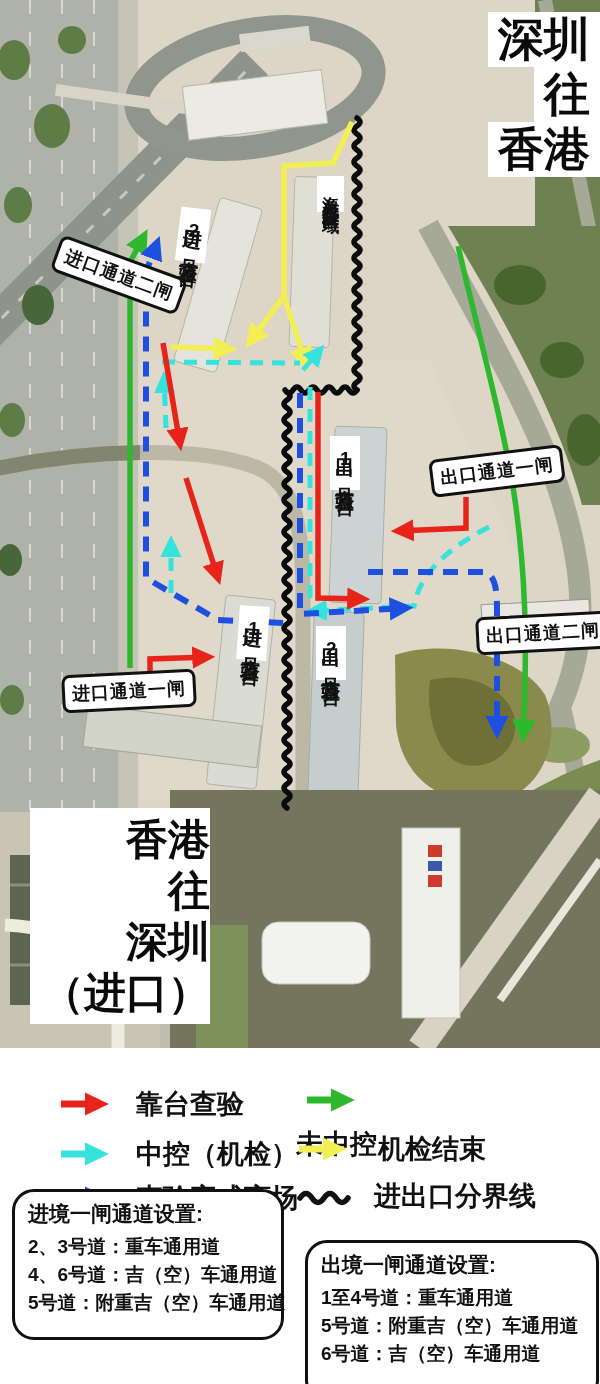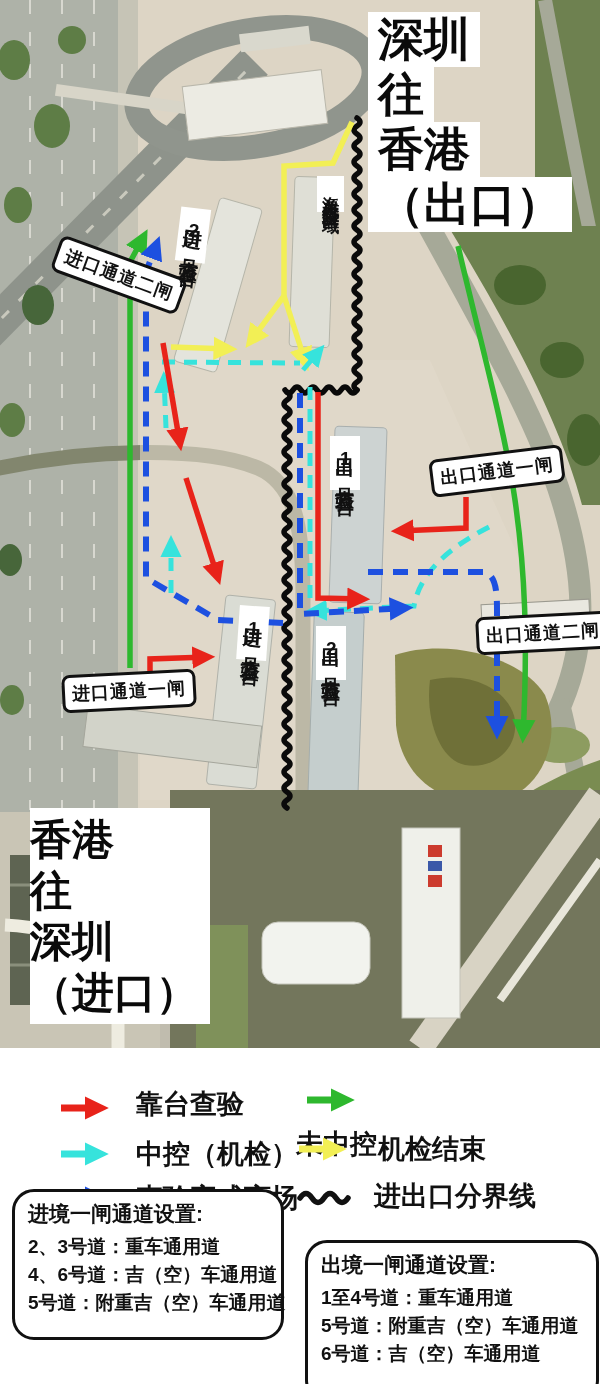--- a/index.html
+++ b/index.html
@@ -6,21 +6,21 @@
   html,body { width:600px; }
   body {
     width:600px; height:1384px; position:relative; background:#ffffff;
     font-family:"Liberation Sans","DejaVu Sans",sans-serif; color:#111;
     overflow:hidden;
   }
   .map { position:absolute; left:0; top:0; width:600px; height:1048px; }
   .map svg.base { position:absolute; left:0; top:0; }
 
   
-  .dir-label { position:absolute; text-align:left; font-weight:700; color:#0a0a0a; }
+  .dir-label { position:absolute; text-align:right; font-weight:700; color:#0a0a0a; }
   .dir-exit { left:368px; top:12px; width:232px; font-size:46px; line-height:55px; }
   .dir-exit span { display:inline-block; background:#fff; padding:0 10px; }
   .dir-entry { left:30px; top:808px; width:180px; height:216px; background:#fff;
                font-size:42px; line-height:51px; padding-top:6px; }
 
   
   .gate-label { position:absolute; background:#fff; border:3px solid #111; border-radius:8px;
     font-size:18px; font-weight:700; padding:4px 7px; white-space:nowrap; letter-spacing:1px; }
 
   
@@ -193,21 +193,20 @@
       <path d="M150,673 L150,659 L208,657" marker-end="url(#ah-red)"></path>
       <path d="M318,392 L318,598 L363,599" marker-end="url(#ah-red)"></path>
       <path d="M466,497 L466,528 L398,531" marker-end="url(#ah-red)"></path>
     </g>
   </svg>
 
   <div class="dir-label dir-exit">
     <span>深圳</span><br>
     <span>往</span><br>
     <span>香港</span><br>
-    <span>（出口）</span>
   </div>
   <div class="dir-label dir-entry">
     <div>香港</div>
     <div>往</div>
     <div>深圳</div>
     <div>（进口）</div>
   </div>
 
   <div class="gate-label" style="left:52px; top:256px; transform:rotate(20deg);">进口通道二闸</div>
   <div class="gate-label" style="left:62px; top:672px; transform:rotate(-3deg);">进口通道一闸</div>
@@ -215,21 +214,21 @@
   <div class="gate-label" style="left:476px; top:614px; transform:rotate(-3deg);">出口通道二闸</div>
 
   <div class="v-label" style="left:178px; top:208px; transform:rotate(7deg);">进口2号查验台</div>
   <div class="v-label" style="left:317px; top:176px; font-size:17px;">海关机检查验区域</div>
   <div class="v-label" style="left:330px; top:436px;">出口1号查验台</div>
   <div class="v-label" style="left:238px; top:606px; transform:rotate(4deg);">进口1号查验台</div>
   <div class="v-label" style="left:316px; top:626px;">出口2号查验台</div>
 </div>
 
 <div>
-  <div class="legend-item" style="left:58px; top:1086px;align-items:flex-end;">
+  <div class="legend-item" style="left:58px; top:1086px;">
     <svg width="66" height="28">
       <defs>
           <marker id="lm0" viewBox="0 0 10 10" refX="6" refY="5" markerWidth="3.6" markerHeight="3.6" orient="auto">
             <path d="M0,0.4 L9.5,5 L0,9.6 Z" fill="#e8231a"></path>
           </marker>
         </defs>
       <line x1="3" y1="14" x2="42" y2="14" stroke="#e8231a" stroke-width="7" marker-end="url(#lm0)"></line>
     </svg>
     <span class="txt">靠台查验</span>
   </div>

